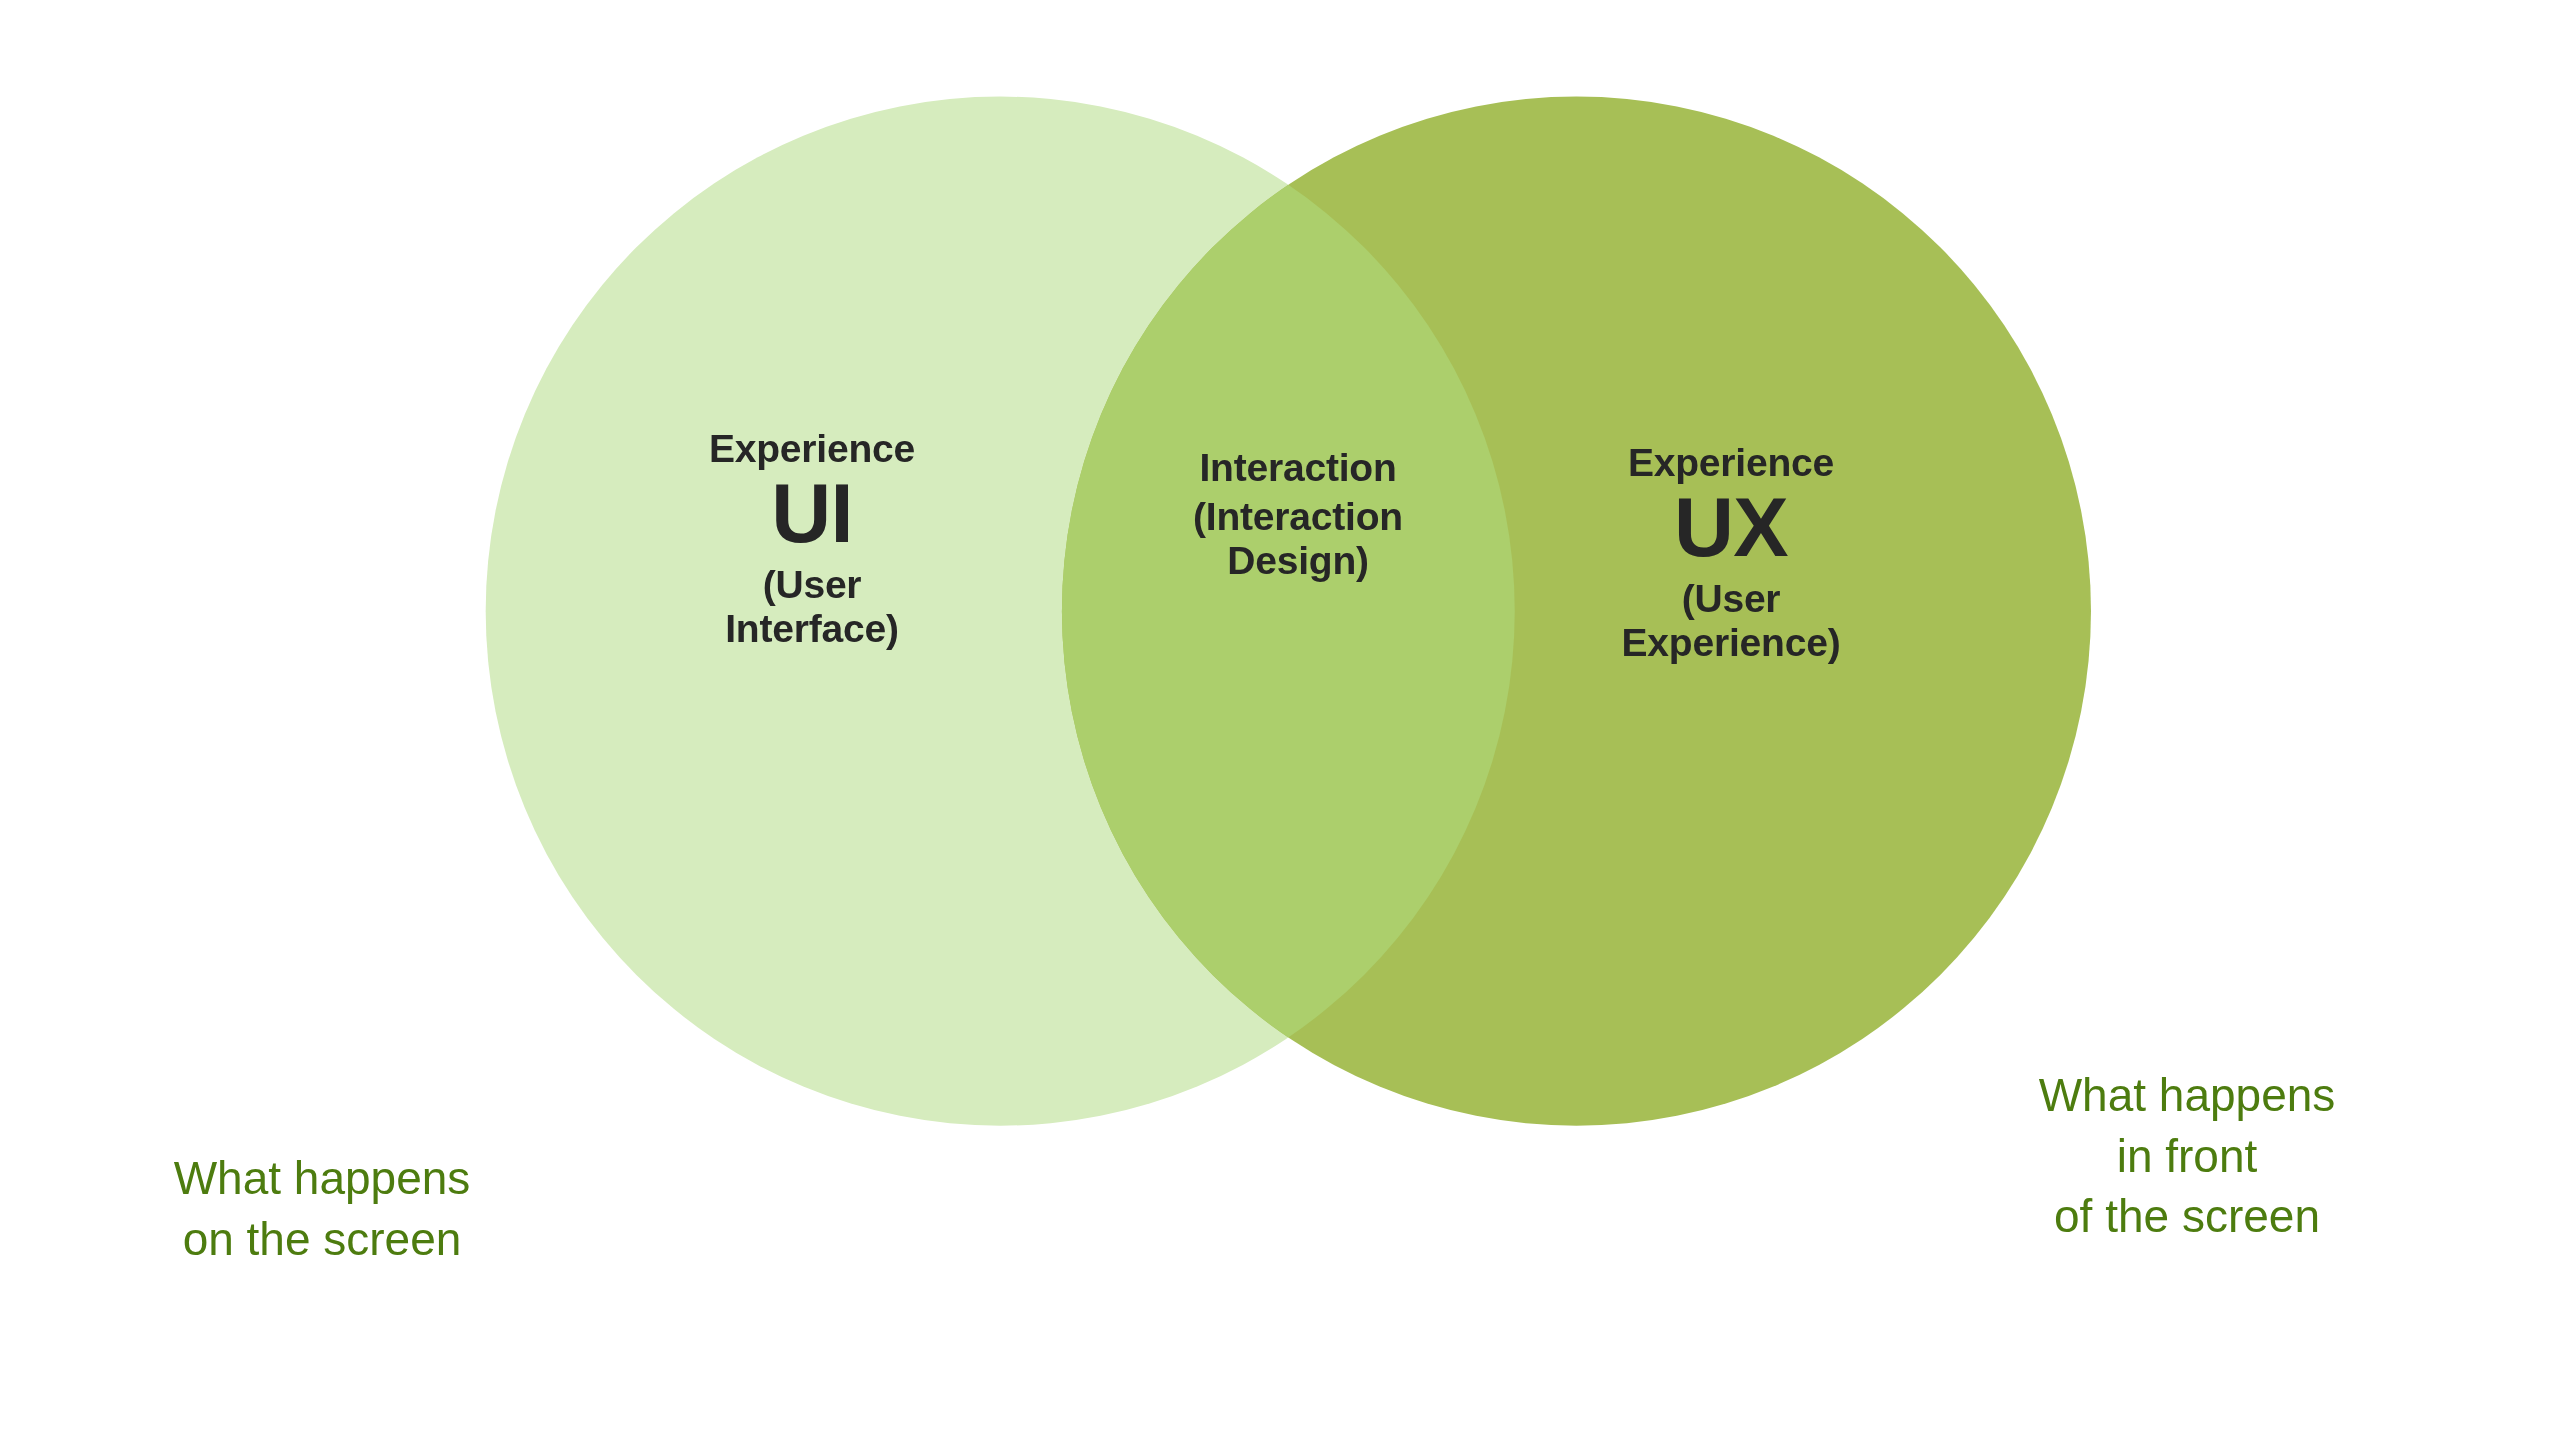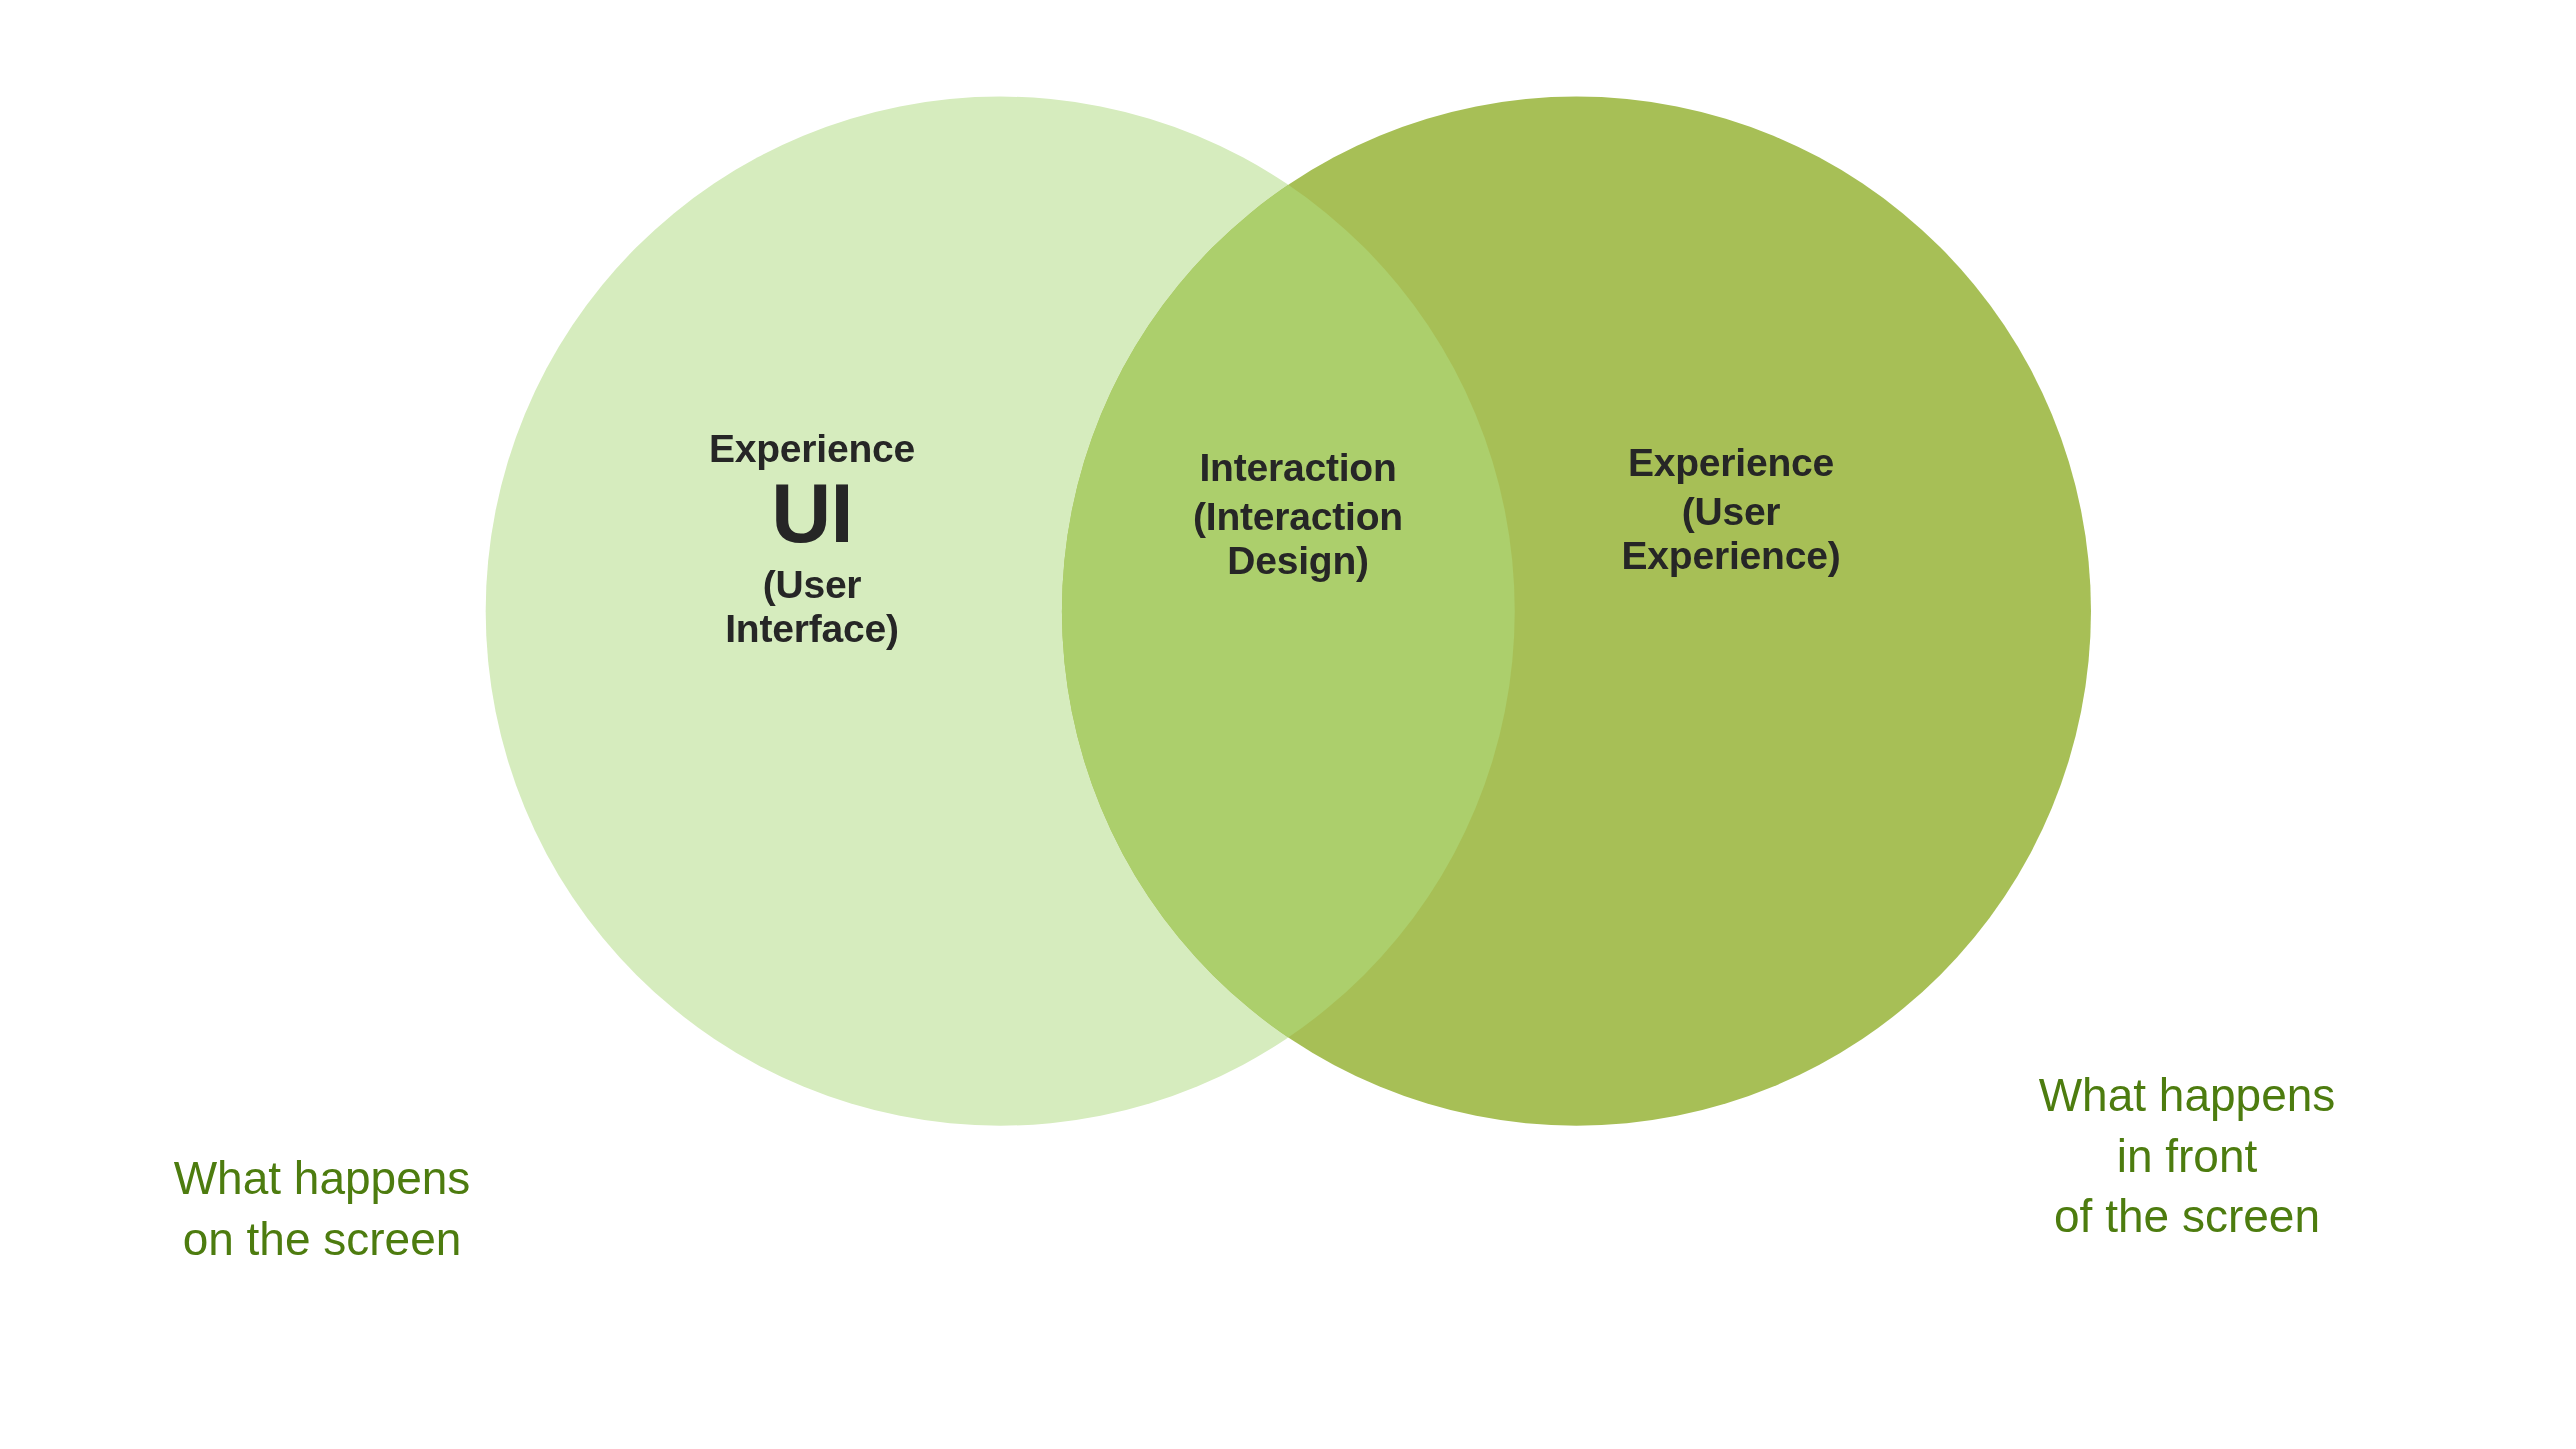--- a/index.html
+++ b/index.html
@@ -135,20 +135,21 @@
   </div>
 
   <div class="venn-label" id="label-ixd">
     <span class="eyebrow">Interaction</span>
     <span class="expansion" style="white-space: pre-line;">(Interaction
 Design)</span>
   </div>
 
   <div class="venn-label" id="label-ux">
     <span class="eyebrow">Experience</span>
+    <span class="acronym">UX</span>
     <span class="expansion" style="white-space: pre-line;">(User
 Experience)</span>
   </div>
 
   <div class="caption" id="caption-left">What happens
 on the screen</div>
 
   <div class="caption" id="caption-right">What happens
 in front
 of the screen</div>

